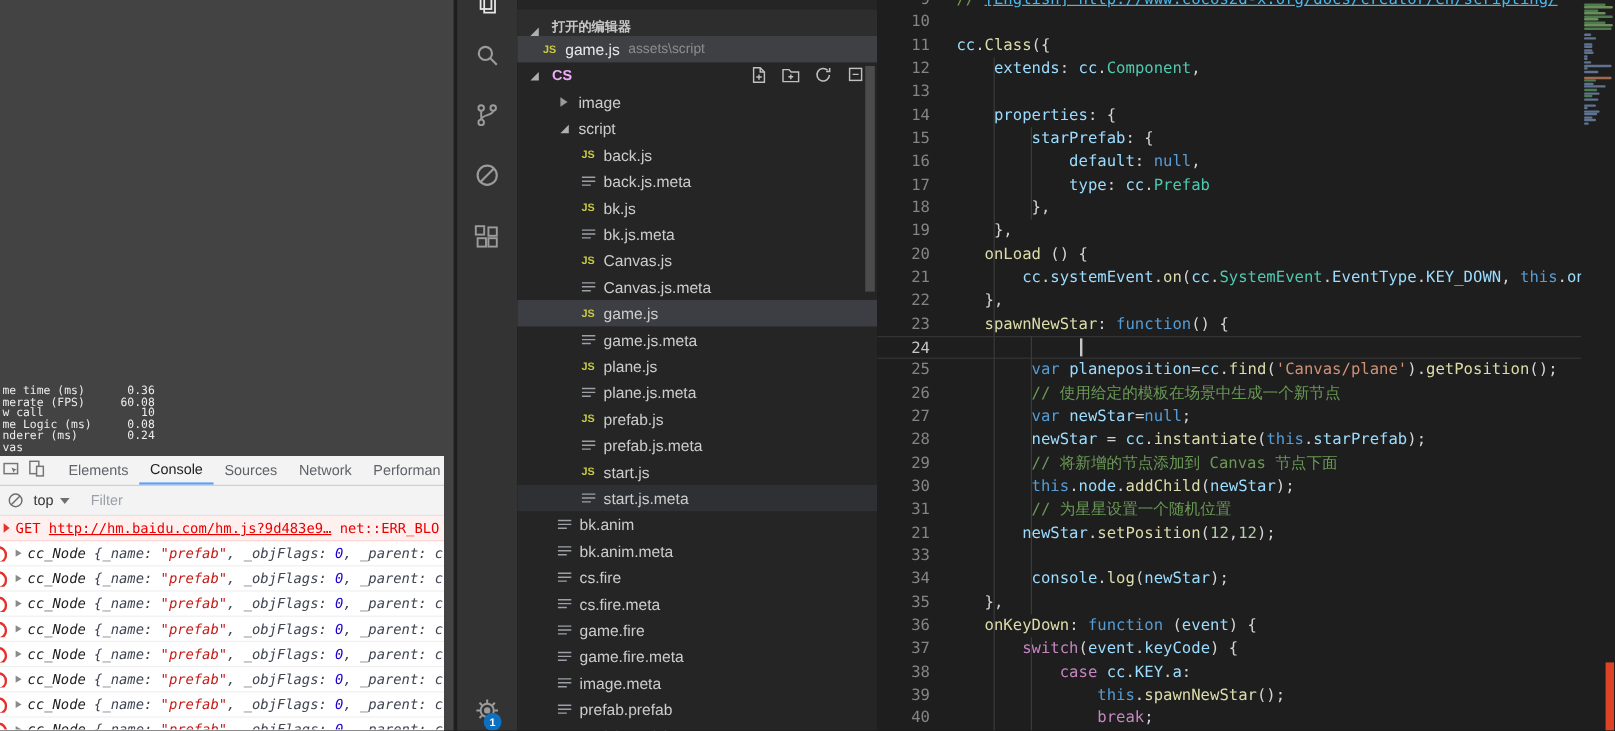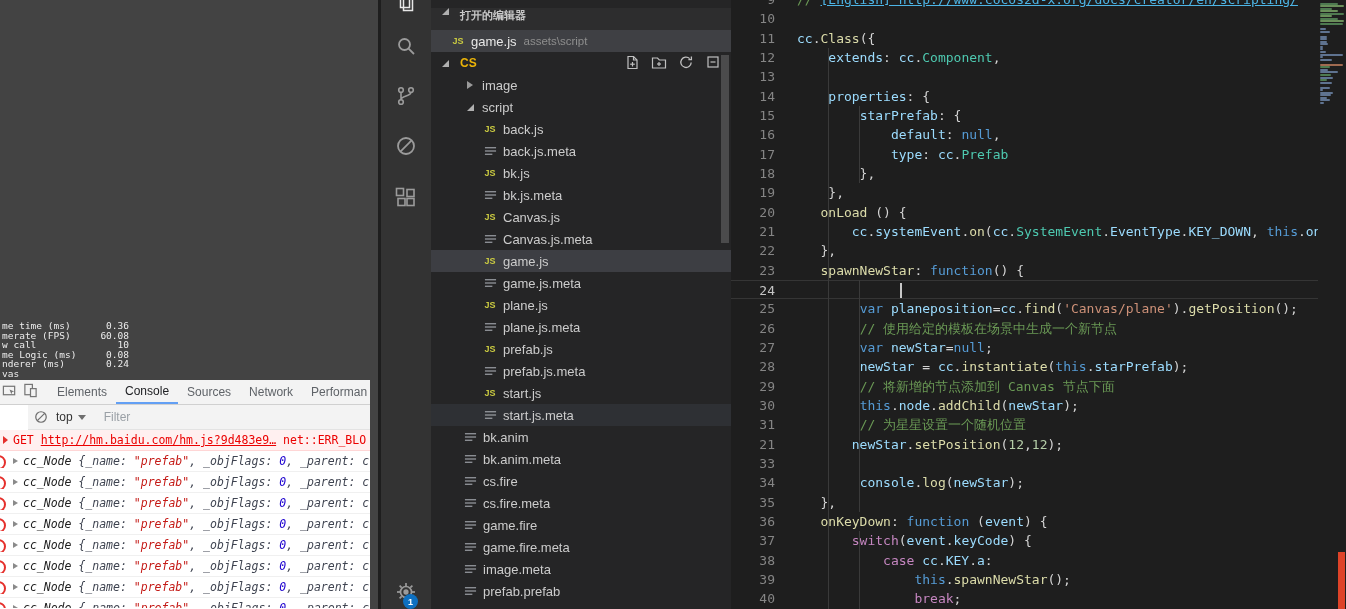--- a/index.html
+++ b/index.html
@@ -14,21 +14,21 @@
   .stats-row { display:flex; justify-content:space-between; }
 
   .devtools { position:absolute; left:0; top:380px; width:370px; height:229px; background:#ffffff; overflow:hidden; }
   .dt-tabs { height:25px; background:#f3f3f3; border-bottom:1px solid #d0d0d0;
              display:flex; align-items:stretch; font-size:12px; color:#5f6368; overflow:hidden; }
   .dt-tabicons { display:flex; align-items:center; gap:6px; padding:0 4px 0 2px; color:#757575; }
   .dt-sep { width:1px; background:#d0d0d0; margin:5px 3px; }
   .dt-tab { padding:0 9px; display:flex; align-items:center; white-space:nowrap; cursor:default; }
   .dt-tab.active { color:#202124; border-bottom:2px solid #629ff4; }
   .dt-toolbar { height:25px; background:#f3f3f3; border-bottom:1px solid #e3e3e3;
-                display:flex; align-items:center; font-size:12px; color:#333;margin-left:28px; }
+                display:flex; align-items:center; font-size:12px; color:#333; }
   .dt-clear { margin:0 8px 0 6px; color:#6e6e6e; display:flex; }
   .dt-context { display:flex; align-items:center; gap:5px; margin-right:18px; color:#333; }
   .caret-down { width:0; height:0; border-left:4px solid transparent; border-right:4px solid transparent;
                 border-top:5px solid #6e6e6e; }
   .dt-filter { border:none; outline:none; background:transparent; font-size:12px; width:160px; color:#333; }
   .dt-filter::placeholder { color:#9aa0a6; }
   .dt-console { background:#fff; font-family:"DejaVu Sans Mono", monospace; font-size:11.5px; overflow:hidden; height:178px; }
   .console-row { position:relative; height:21px; display:flex; align-items:center;
                  padding-left:13px; border-bottom:1px solid #f0f0f0; white-space:pre; overflow:hidden; }
   .console-row.error { background:#fff0f0; border-bottom-color:#ffd6d6; color:#eb0000; }
@@ -55,27 +55,27 @@
               background:#0e70c0; color:#fff; font-size:9px; font-weight:bold;
               display:flex; align-items:center; justify-content:center; z-index:2; }
 
   
   .sidebar { position:absolute; left:431px; top:0; width:300px; height:609px; background:#252526;
              color:#cccccc; overflow:hidden; }
   .twistie-open { width:0; height:0; border-bottom:7px solid #b0b0b0; border-left:7px solid transparent; flex:none; }
   .twistie-closed { width:0; height:0; border-top:4.5px solid transparent; border-bottom:4.5px solid transparent;
                     border-left:6px solid #9a9a9a; flex:none; }
   .tw-box { width:16px; margin-right:4px; display:flex; align-items:center; justify-content:center; flex:none; }
-  .oe-header { position:absolute; top:8px; left:0; right:0; height:22px; display:flex; align-items:flex-start;
+  .oe-header { position:absolute; top:8px; left:0; right:0; height:22px; display:flex; align-items:flex-end;
                gap:3px; padding-left:6px; font-size:11px; font-weight:bold; color:#c8c8c8; background:#2d2d2e;font-family:Liberation Serif, serif; }
   .oe-item { position:absolute; top:30px; left:0; right:0; height:22px; display:flex; align-items:center;
              background:#3f4044; padding-left:19px; font-size:13px; color:#e8e8e8; }
   .oe-desc { font-size:11.5px; color:#8e8e8e; margin-left:7px; }
   .cs-header { position:absolute; top:52px; left:0; right:0; height:22px; display:flex; align-items:center;
-               gap:3px; padding-left:6px; font-size:12px; font-weight:bold; color:#eab308; }
+               gap:3px; padding-left:6px; font-size:12px; font-weight:bold; color:#f0abfc; }
   .cs-actions { margin-left:auto; display:flex; gap:11px; padding-right:10px; color:#c0c0c0; }
   .cs-actions svg { width:16px; height:16px; }
   .tree { position:absolute; top:74px; left:0; right:0; }
   .tree-row { height:22px; display:flex; align-items:center; font-size:13px; color:#cccccc; white-space:nowrap; }
   .tree-row.selected { background:#3d3e43; }
   .tree-row.hovered { background:#2e3034; }
   .js-badge { width:16px; margin-right:5px; color:#cbcb41; font-size:9px; font-weight:bold;
               text-align:center; flex:none; }
   .meta-ic { width:16px; margin-right:5px; display:flex; align-items:center; justify-content:center; flex:none; }
   .sb-scroll { position:absolute; right:2px; top:55px; width:8px; height:188px; background:rgba(140,140,140,0.38); }

